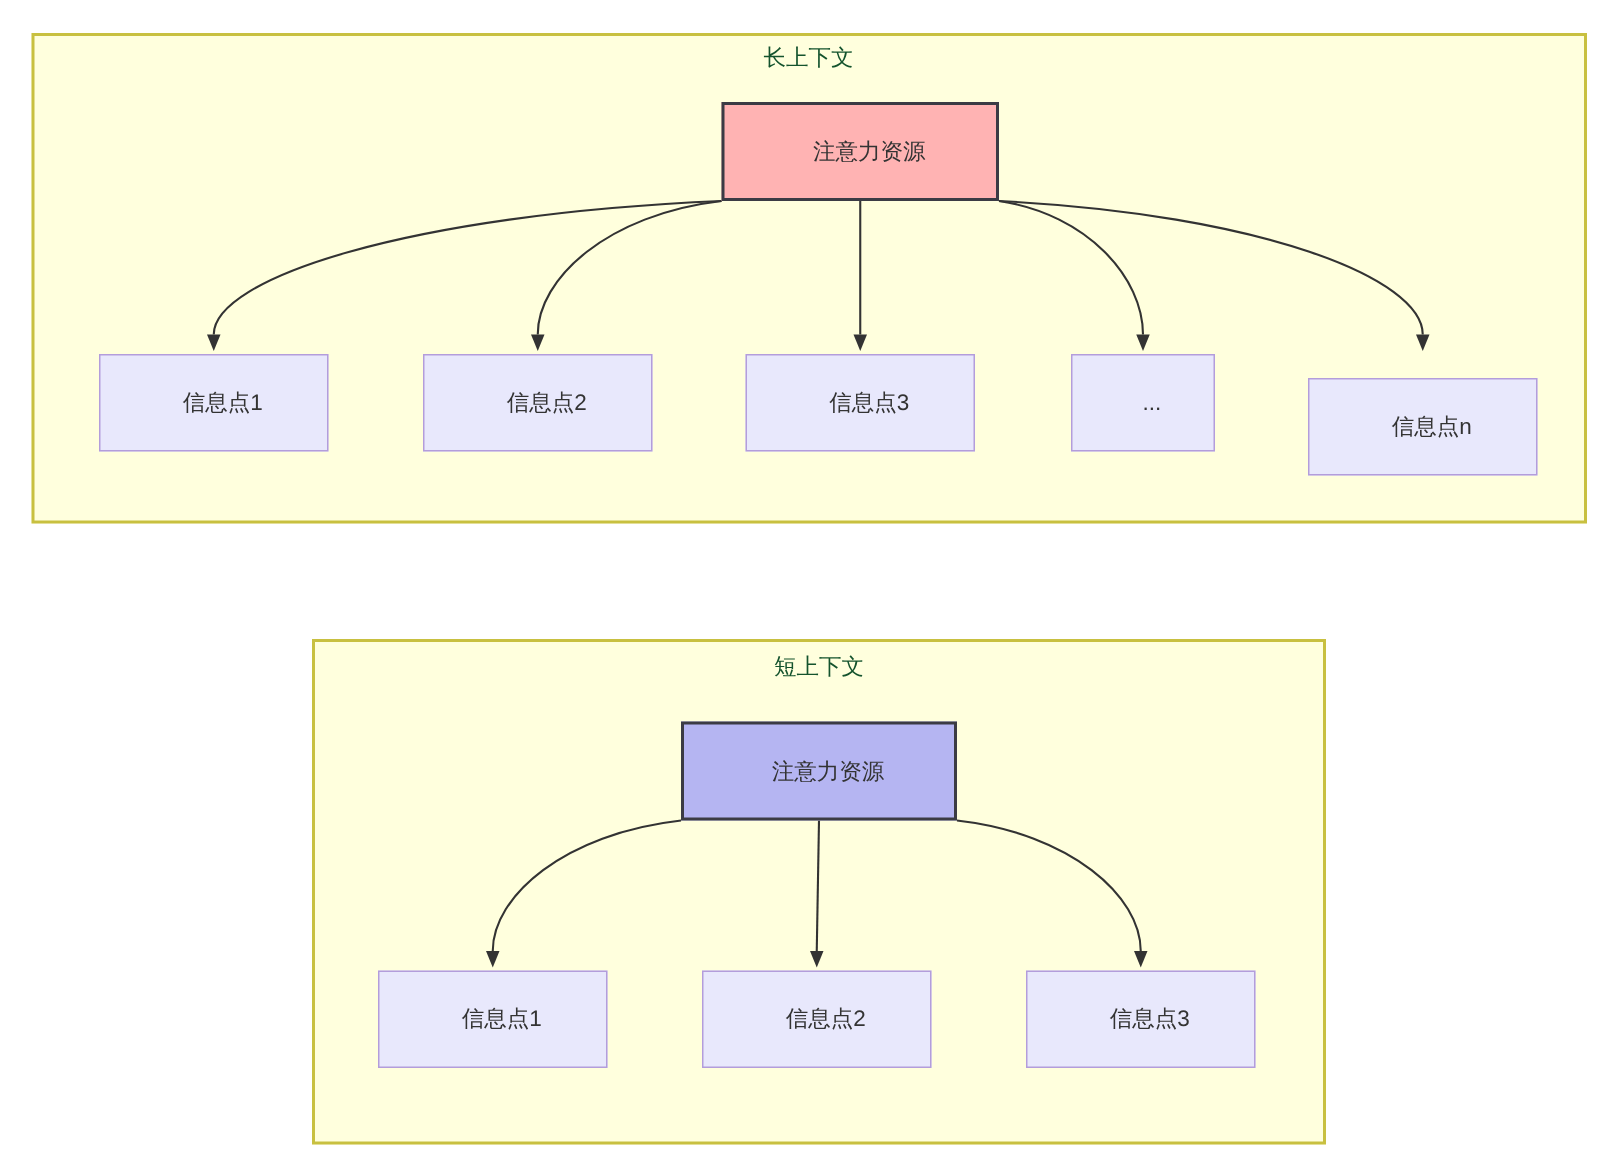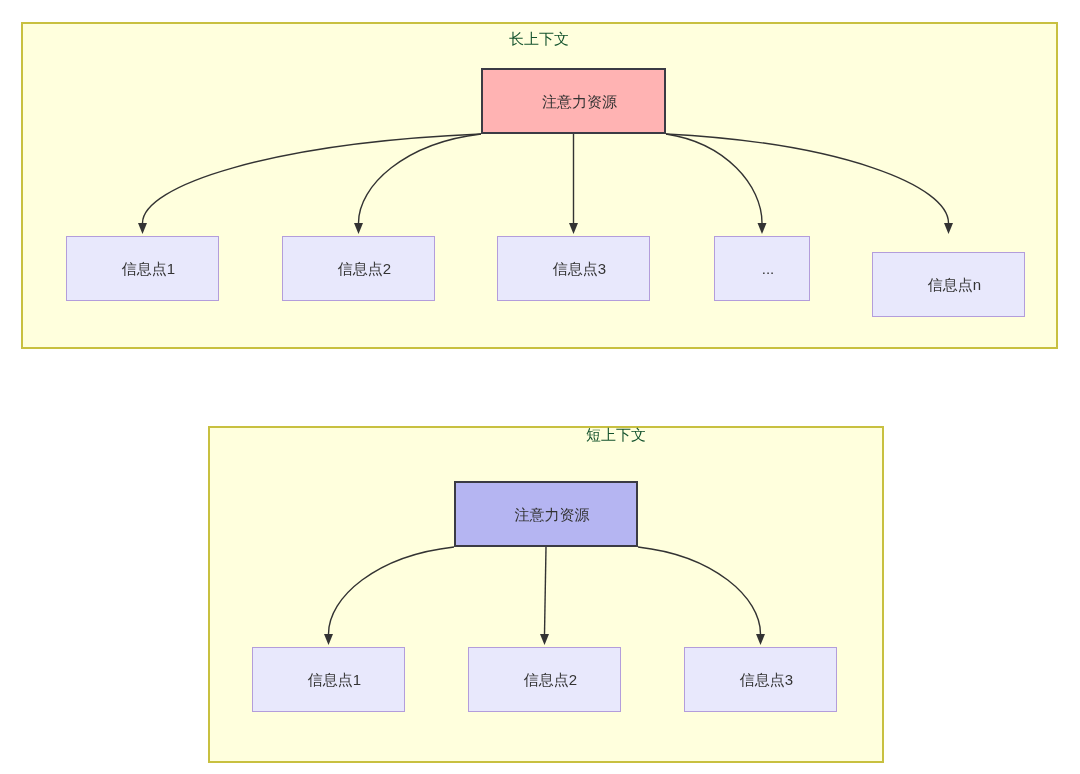--- a/index.html
+++ b/index.html
@@ -79,21 +79,21 @@
 </style>
 </head>
 <body>
 
 <div id="canvas">
 
   <div class="panel" id="panel-long" style="left: 21px; top: 22px; width: 1037px; height: 327px;"></div>
   <div class="panel-title" id="panel-long-title" style="left: 439px; top: 30px; width: 200px;">长上下文</div>
 
   <div class="panel" id="panel-short" style="left: 208px; top: 426px; width: 676px; height: 337px;"></div>
-  <div class="panel-title" id="panel-short-title" style="left: 446px; top: 426px; width: 200px; text-align: right;">短上下文</div>
+  <div class="panel-title" id="panel-short-title" style="left: 446px; top: 436px; width: 200px;">短上下文</div>
 
   <svg class="edges" id="edges-svg" viewBox="0 0 1080 774">
       <path d="M 481 134 C 271.13 142.9, 142.5 185.62, 142.5 223" class="edge-path"></path>
       <polygon points="138,223 147,223 142.5,234" class="arrow-head"></polygon>
       <path d="M 481 134 C 405.05 142.9, 358.5 185.62, 358.5 223" class="edge-path"></path>
       <polygon points="354,223 363,223 358.5,234" class="arrow-head"></polygon>
       <path d="M 573.5 134 L 573.5 223" class="edge-path"></path>
       <polygon points="569,223 578,223 573.5,234" class="arrow-head"></polygon>
       <path d="M 666 134 C 725.52 142.9, 762 185.62, 762 223" class="edge-path"></path>
       <polygon points="757.5,223 766.5,223 762,234" class="arrow-head"></polygon>

